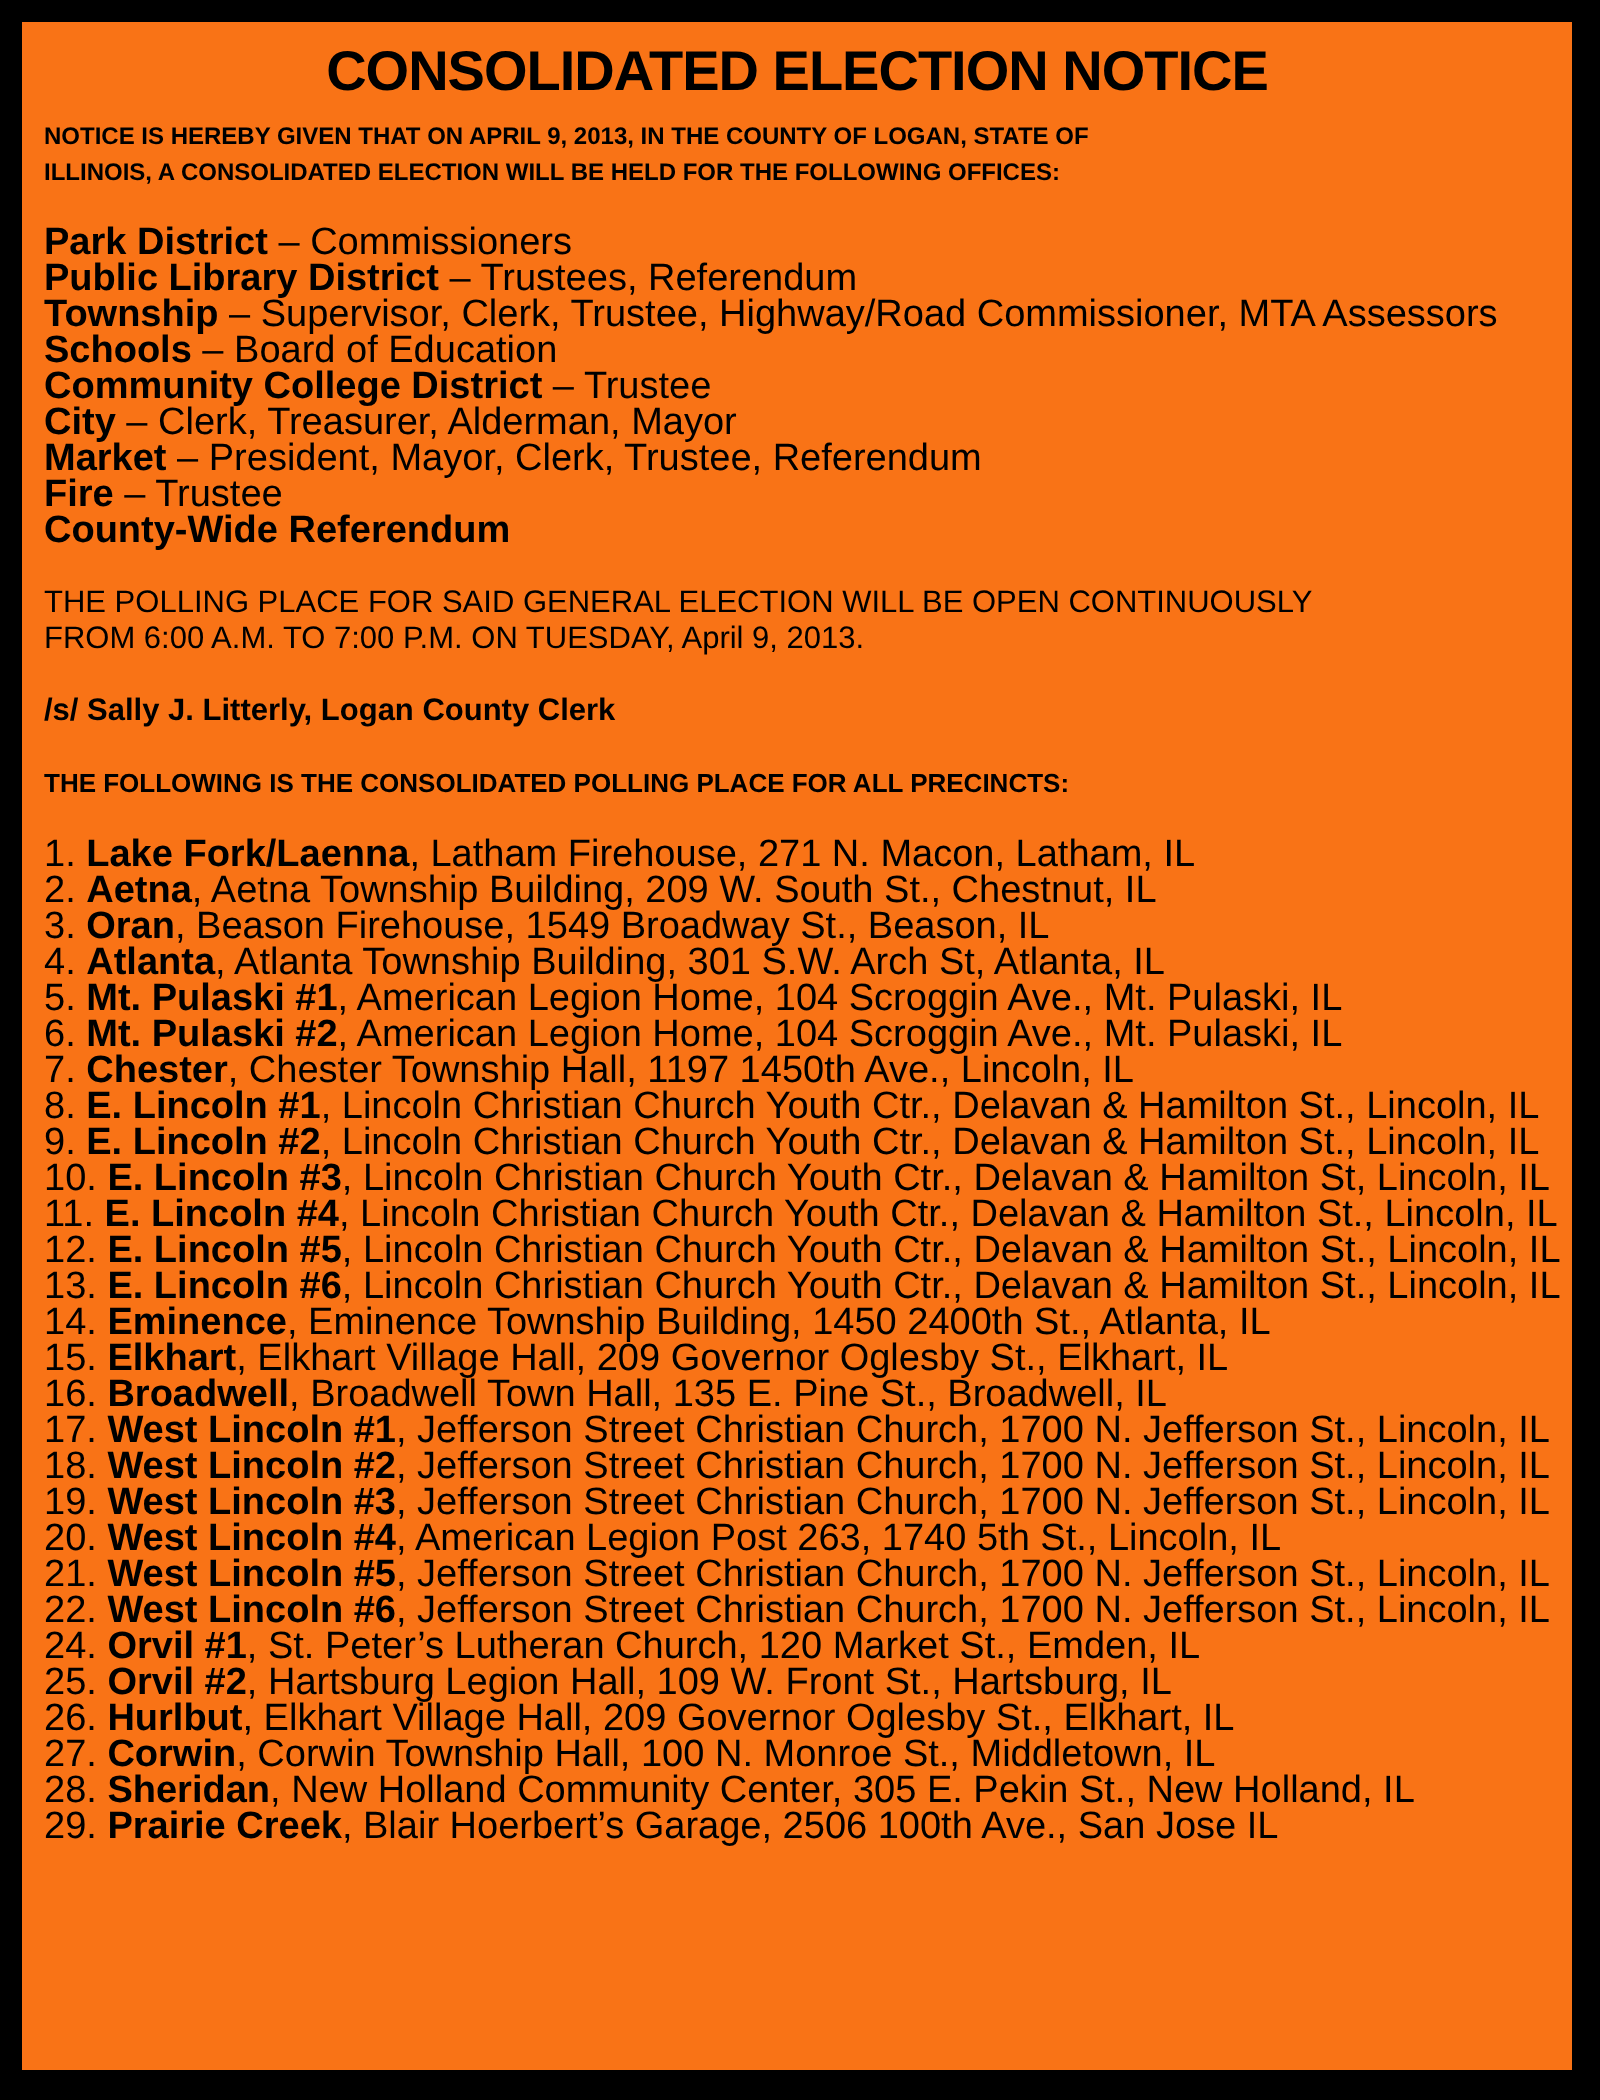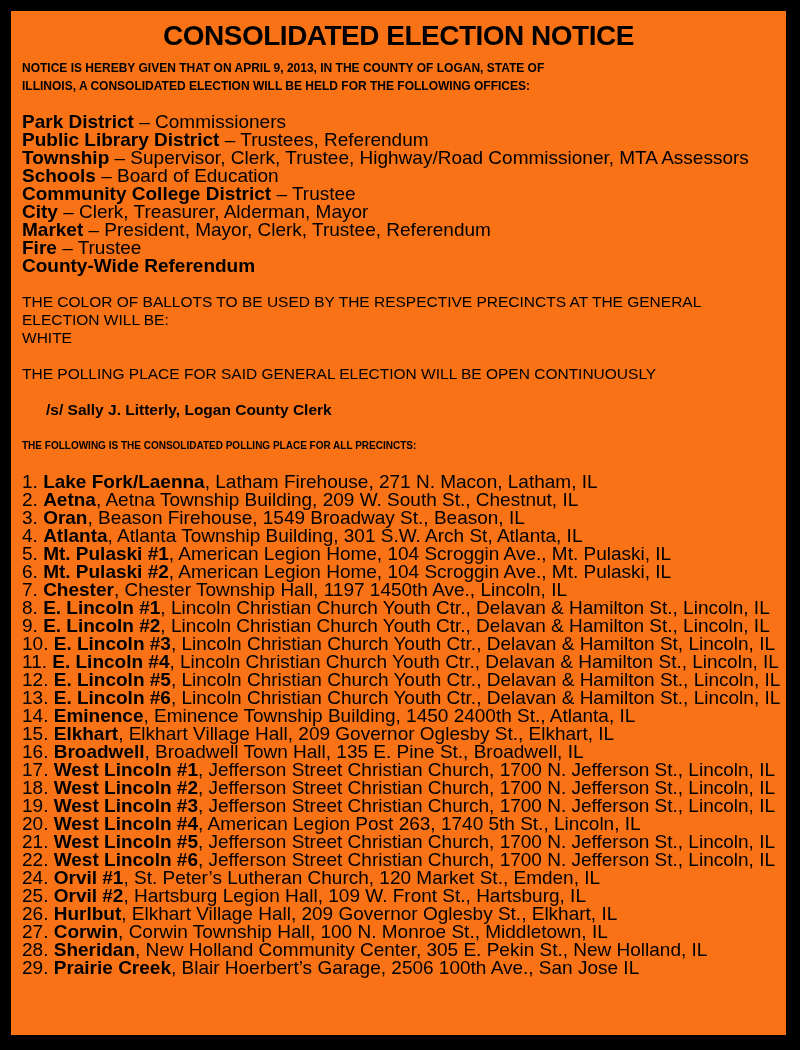--- a/index.html
+++ b/index.html
@@ -44,24 +44,23 @@
   .intro .line {
     font-size: 12px;
     font-weight: bold;
   }
   .para .line {
     font-size: 15.5px;
   }
   .sig .line {
     font-size: 15.5px;
     font-weight: bold;
-    margin-left: 24px;
   }
   .heading .line {
-    font-size: 10px;
+    font-size: 13px;
     font-weight: bold;
   }
   .office-row, .precinct-row {
     font-size: 19px;
     line-height: 18px;
     white-space: nowrap;
   }
   .b {
     font-weight: bold;
   }
@@ -92,28 +91,24 @@
   <div class="office-row"><span class="b">City</span><span> – Clerk, Treasurer, Alderman, Mayor</span></div>
 
   <div class="office-row"><span class="b">Market</span><span> – President, Mayor, Clerk, Trustee, Referendum</span></div>
 
   <div class="office-row"><span class="b">Fire</span><span> – Trustee</span></div>
 
 
   <div class="office-row"><span class="b">County-Wide Referendum</span><span></span></div>
 </div>
 
-  <div class="block para">
-    <div class="line">THE COLOR OF BALLOTS TO BE USED BY THE RESPECTIVE PRECINCTS AT THE GENERAL</div>
-    <div class="line">ELECTION WILL BE:</div>
-    <div class="line">WHITE</div>
-  </div>
 
   <div class="block para">
     <div class="line">THE POLLING PLACE FOR SAID GENERAL ELECTION WILL BE OPEN CONTINUOUSLY</div>
+    <div class="line">FROM 6:00 A.M. TO 7:00 P.M. ON TUESDAY, April 9, 2013.</div>
   </div>
 
   <div class="block sig">
     <div class="line">/s/ Sally J. Litterly, Logan County Clerk</div>
   </div>
 
   <div class="block heading">
     <div class="line">THE FOLLOWING IS THE CONSOLIDATED POLLING PLACE FOR ALL PRECINCTS:</div>
   </div>
 

